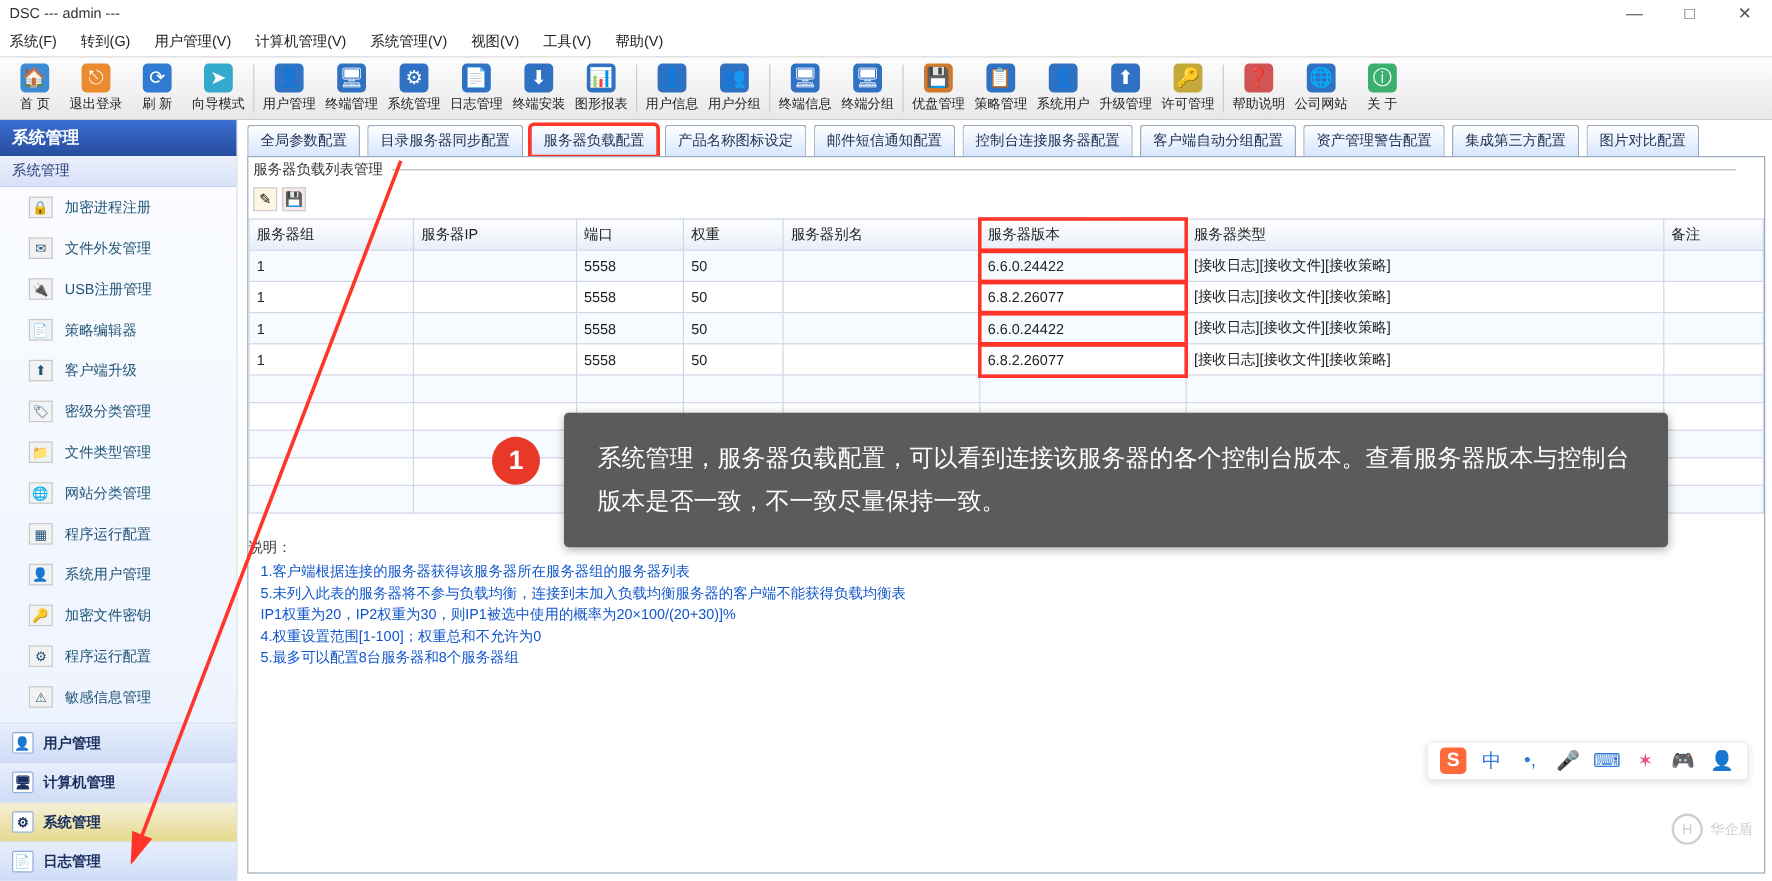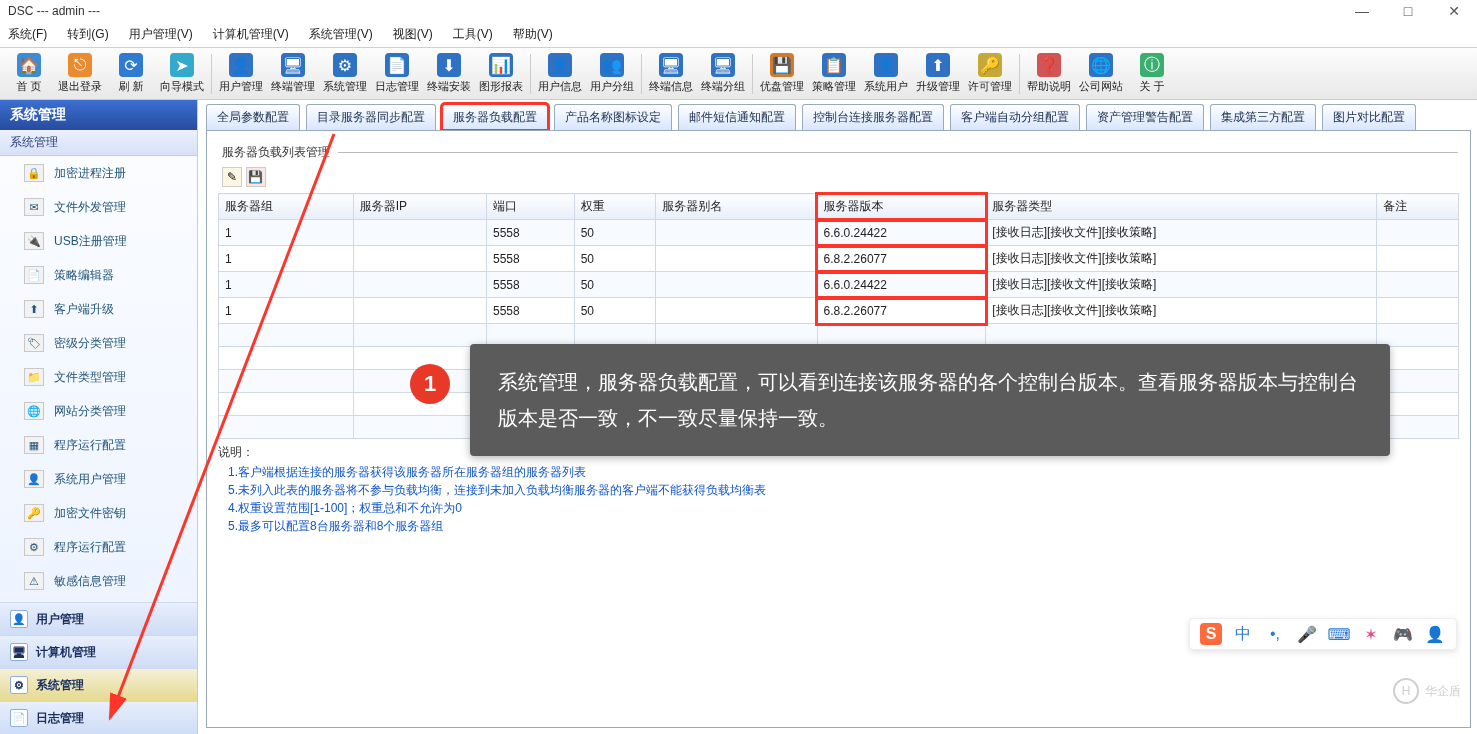--- a/index.html
+++ b/index.html
@@ -27,36 +27,36 @@
   .sidebar-item .sicon { width:20px; height:18px; background:#f2f2f2; border:1px solid #c8c8c8; margin-right:10px; display:flex; align-items:center; justify-content:center; font-size:11px; }
   .sidebar-bottom { }
   .nav-row { display:flex; align-items:center; padding:7px 10px; border-top:1px solid #cfd8ee; background:linear-gradient(#e8effc,#cedcf6); color:#1a2f5e; font-weight:bold; cursor:pointer; }
   .nav-row.active { background:linear-gradient(#f5f0d8,#e6d98f); position:relative; }
   .nav-row .nicon { width:18px; height:18px; margin-right:8px; border:1px solid #8faedb; background:#fff; border-radius:2px; display:flex; align-items:center; justify-content:center; font-size:11px; }
 
   .content { flex:1; padding: 0 6px 6px 8px; display:flex; flex-direction:column; background:#fff; }
   .tabs { display:flex; margin-top:4px; position:relative; }
   .tab { padding:4px 10px; border:1px solid #9ab; border-bottom:none; background:linear-gradient(#fefefe,#d8e6ff); color:#235; border-radius:3px 3px 0 0; margin-right:6px; cursor:pointer; white-space:nowrap; font-size:12px; }
   .tab.highlight { outline:3px solid #ff352a; outline-offset:-1px; }
-  .panel { border:1px solid #9ab; flex:1; background:#fff; padding:11px; display:flex; flex-direction:column; position:relative; }
+  .panel { border:1px solid #9ab; flex:1; background:#fff; padding:0; display:flex; flex-direction:column; position:relative; }
   .panel-title { font-size:12px; color:#333; margin:2px 0 4px 4px; }
   .panel-title::after { content:""; display:inline-block; vertical-align:middle; margin-left:8px; width:1120px; height:1px; background:#bbb; }
   .mini-toolbar { display:flex; gap:4px; padding:2px 4px; }
   .mini-toolbar .mbtn { width:20px; height:20px; border:1px solid #ccc; background:#fdf6e3; display:flex; align-items:center; justify-content:center; font-size:12px; cursor:pointer; }
 
   table.grid { width:100%; border-collapse:collapse; margin-top:4px; }
   table.grid th, table.grid td { border:1px solid #d0d7e5; padding:4px 6px; text-align:left; font-size:12px; background:#fff; color:#222; }
   table.grid th { background:linear-gradient(#fdfdfd,#e8effa); color:#222; font-weight:normal; }
   table.grid tr:nth-child(odd) td { background:#f7fbff; }
   .version-col-hl { outline:3px solid #ff352a; outline-offset:-1px; }
 
   .callout { position:absolute; left:470px; top:344px; background:#5b5b5b; color:#fff; font-size:20px; padding:20px 28px; border-radius:4px; line-height:1.8; max-width:920px; box-shadow:0 2px 8px rgba(0,0,0,.3);}
   .callout-badge { position:absolute; left:410px; top:364px; width:40px; height:40px; background:#e73828; color:#fff; border-radius:50%; display:flex; align-items:center; justify-content:center; font-size:22px; font-weight:bold; }
 
-  .explain { margin-top:5px; color:#333; font-size:12px; }
+  .explain { margin-top:20px; color:#333; font-size:12px; }
   .explain-title { color:#333; margin-bottom:2px; }
   .explain-lines { color:#1156cc; line-height:1.5; margin-left:10px; }
 
   .floatbar { position:absolute; right:20px; bottom:84px; display:flex; gap:10px; align-items:center; background:#fff; padding:4px 10px; border:1px solid #eee; border-radius:4px; box-shadow:0 2px 6px rgba(0,0,0,.12);}
   .floatbar .fic { width:22px; height:22px; display:flex; align-items:center; justify-content:center; font-size:16px; }
   .watermark { position:absolute; right:16px; bottom:30px; color:#cfcfcf; font-size:15px; display:flex; align-items:center; gap:6px; }
   .watermark .circ { width:26px; height:26px; border:2px solid #cfcfcf; border-radius:50%; display:flex; align-items:center; justify-content:center; font-size:12px;}
 
   svg.diag-arrow { position:absolute; left:86px; top:128px; pointer-events:none; }
 </style>
@@ -382,20 +382,21 @@
               <td>&nbsp;</td>
             </tr>
           </tbody>
         </table>
 
       <div class="explain">
         <div class="explain-title">说明：</div>
         <div class="explain-lines" id="explain-lines">
             <div>1.客户端根据连接的服务器获得该服务器所在服务器组的服务器列表</div>
             <div>5.未列入此表的服务器将不参与负载均衡，连接到未加入负载均衡服务器的客户端不能获得负载均衡表</div>
+            <div>   IP1权重为20，IP2权重为30，则IP1被选中使用的概率为20×100/(20+30)]%</div>
             <div>4.权重设置范围[1-100]；权重总和不允许为0</div>
             <div>5.最多可以配置8台服务器和8个服务器组</div>
           </div>
       </div>
     </div>
   </div>
 </div>
 
 <svg class="diag-arrow" width="260" height="610">
   <defs>

